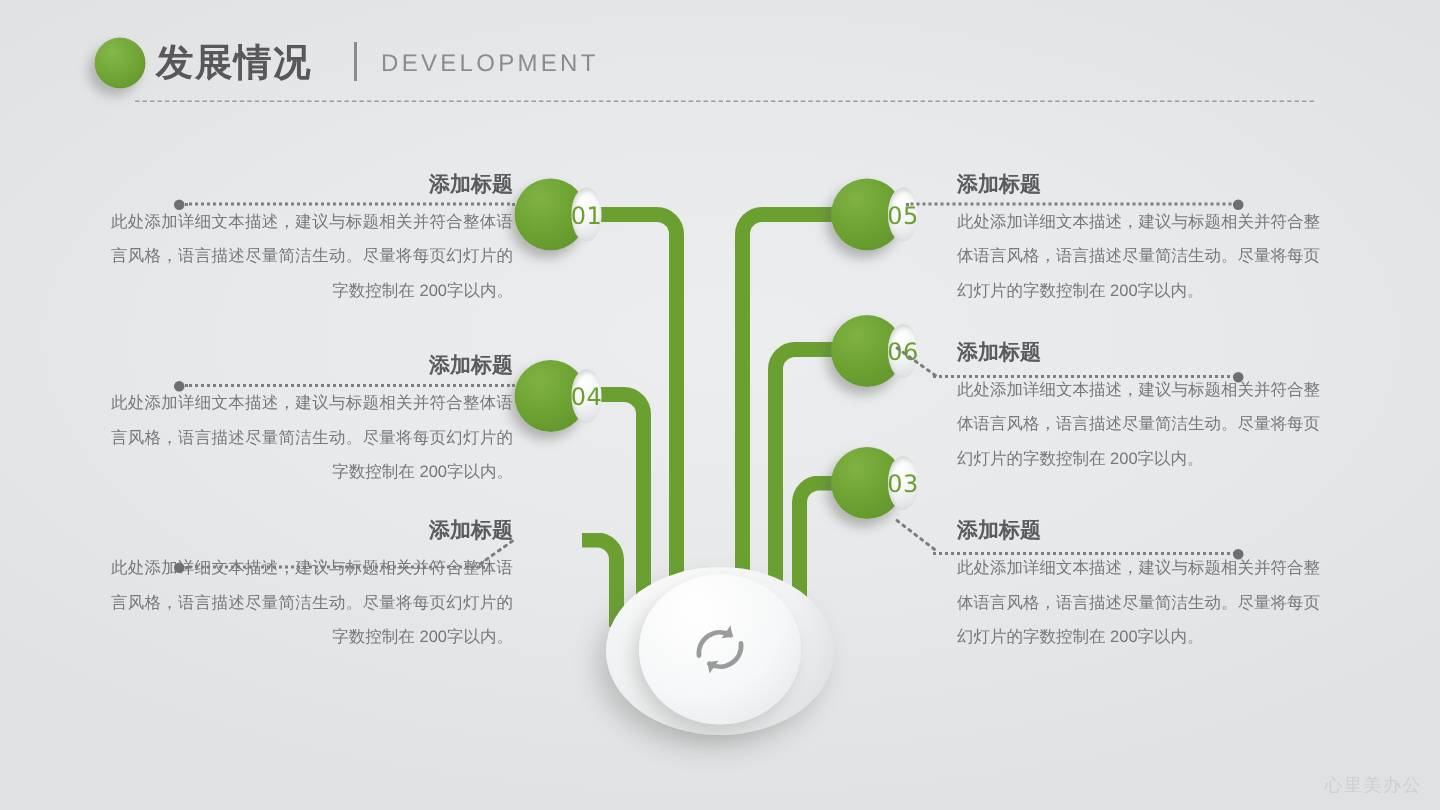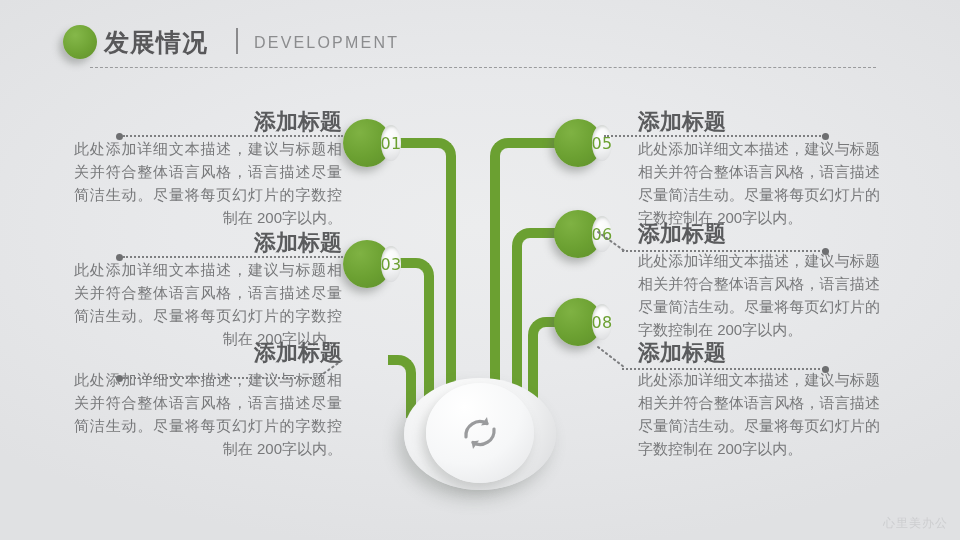--- a/index.html
+++ b/index.html
@@ -131,28 +131,28 @@
     box-shadow: -4px 6px 11px rgba(100,105,100,0.26);
     display: flex;
     align-items: center;
     justify-content: center;
   }
   #hub-icon { display: block; }
 
   
   .block { position: absolute; width: 268px; }
   .block-title {
-    font-size: 22px;
+    font-size: 14px;
     font-weight: bold;
     color: #5a5b5d;
     line-height: 24px;
     white-space: nowrap;
   }
   .block-body {
-    font-size: 15px;
+    font-size: 11px;
     color: #77787a;
     line-height: 23px;
     margin-top: 3px;
   }
   .block.left  .block-title { text-align: right; }
   .block.left  .block-body  { text-align: justify; text-align-last: right; }
   .block.right .block-title { text-align: left; padding-left: 26px; }
   .block.right .block-body  { text-align: justify; text-align-last: left; padding-left: 26px; }
 
   
@@ -210,27 +210,27 @@
     </svg>
   </div>
 
   <div class="badge" style="left:343px; top:119px;">
     <div class="badge-inner">01</div>
   </div>
   <div class="badge" style="left:554px; top:119px;">
     <div class="badge-inner">05</div>
   </div>
   <div class="badge" style="left:343px; top:240px;">
-    <div class="badge-inner">03</div>
+    <div class="badge-inner">04</div>
   </div>
   <div class="badge" style="left:554px; top:210px;">
     <div class="badge-inner">06</div>
   </div>
   <div class="badge" style="left:554px; top:298px;">
-    <div class="badge-inner">08</div>
+    <div class="badge-inner">03</div>
   </div>
 
   <div class="block left" style="left:74px; top:110px;">
     <div class="block-title">添加标题</div>
     <div class="block-body">此处添加详细文本描述，建议与标题相关并符合整体语言风格，语言描述尽量简洁生动。尽量将每页幻灯片的字数控制在 200字以内。</div>
   </div>
   <div class="dotcap" style="left:116px; top:133px;"></div>
   <div class="dotline" style="left:123px; top:135px; width:220px;"></div>
 
   <div class="block right" style="left:612px; top:110px;">

